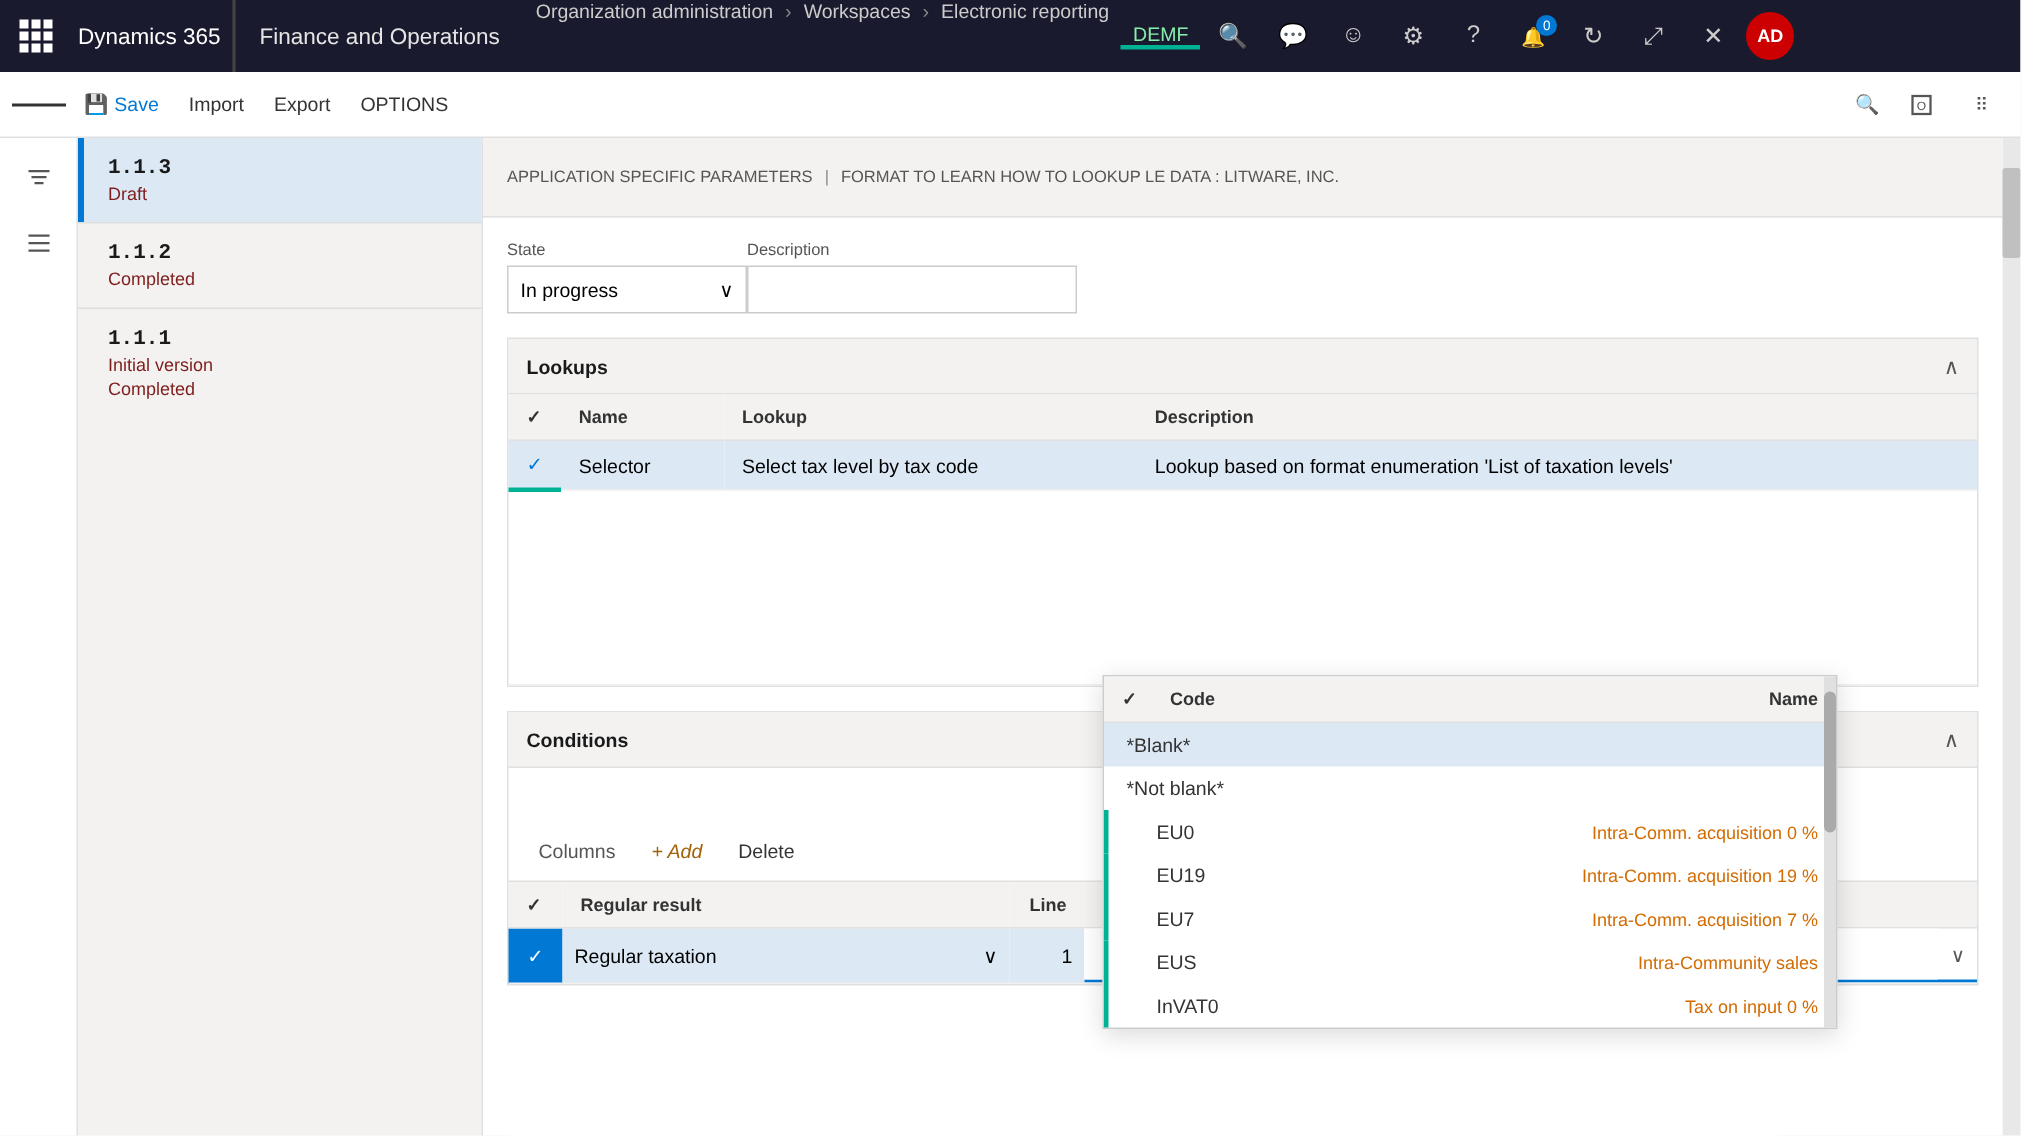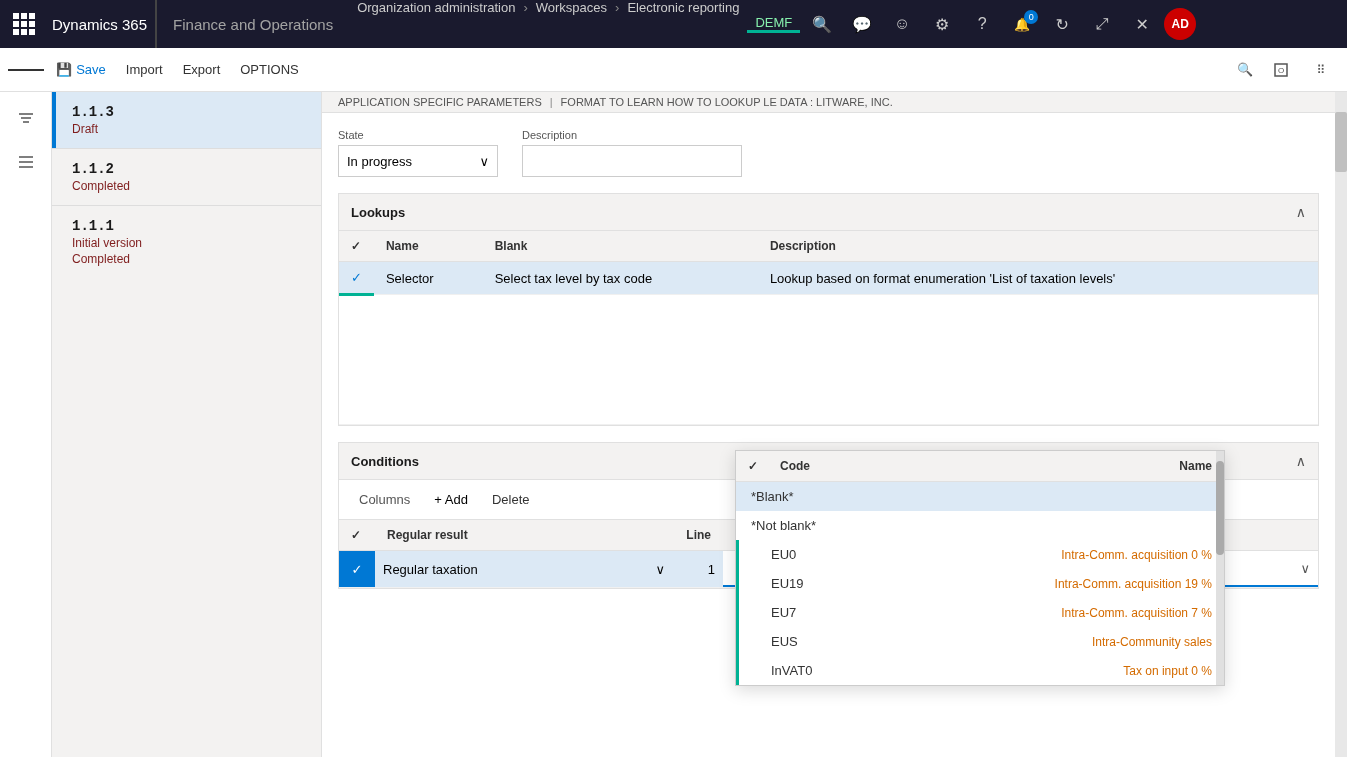--- a/index.html
+++ b/index.html
@@ -41,21 +41,21 @@
       color: #fff;
       border-right: 1px solid #444;
       height: 100%;
       display: flex;
       align-items: center;
     }
     .brand-fo {
       padding: 0 16px;
       font-size: 15px;
       font-weight: 300;
-      color: #a3a3a3;
+      color: #e5e5e5;
       height: 100%;
       display: flex;
       align-items: center;
     }
     .breadcrumb {
       display: flex;
       align-items: center;
       gap: 8px;
       color: #ccc;
       font-size: 13px;
@@ -221,37 +221,36 @@
       flex: 1;
       overflow-y: auto;
       background: #fff;
       padding: 0;
       position: relative;
     }
 
     
     .page-breadcrumb {
       background: #f3f2f1;
-      padding: 4px 16px;
+      padding: 20px 16px;
       font-size: 11px;
       color: #555;
       border-bottom: 1px solid #e0e0e0;
       display: flex;
       align-items: center;
       gap: 8px;
     }
     .page-breadcrumb-sep { color: #888; }
 
     
     .form-section {
       padding: 16px;
     }
     .form-row {
       display: flex;
-      gap: 24px;
       align-items: center;
     }
     .form-field {
       display: flex;
       flex-direction: column;
       gap: 4px;
     }
     .form-label {
       font-size: 11px;
       color: #555;
@@ -342,22 +341,23 @@
     .cond-btn {
       display: flex;
       align-items: center;
       gap: 4px;
       font-size: 13px;
       color: #555;
       cursor: pointer;
       padding: 4px 8px;
       border: none;
       background: none;
-    }
-    .cond-btn.add-btn { color: #000000; }
+      margin-top: 36px;
+    }
+    .cond-btn.add-btn { color: #a16207; font-style: italic; }
     .cond-btn.del-btn { color: #333; }
 
     
     .dropdown-popup {
       position: absolute;
       top: 415px;
       left: 725px;
       width: 490px;
       background: #fff;
       border: 1px solid #ccc;
@@ -565,21 +565,21 @@
     <div class="section-card">
       <div class="section-header">
         <span class="section-title">Lookups</span>
         <span class="section-chevron">∧</span>
       </div>
       <table class="data-table">
         <thead>
           <tr>
             <th class="row-indicator">✓</th>
             <th>Name</th>
-            <th>Blank</th>
+            <th>Lookup</th>
             <th>Description</th>
           </tr>
         </thead>
         <tbody>
           <tr class="selected">
             <td class="row-indicator row-underline">
               <span style="color:#0078d4;">✓</span>
             </td>
             <td>Selector</td>
             <td>Select tax level by tax code</td>

